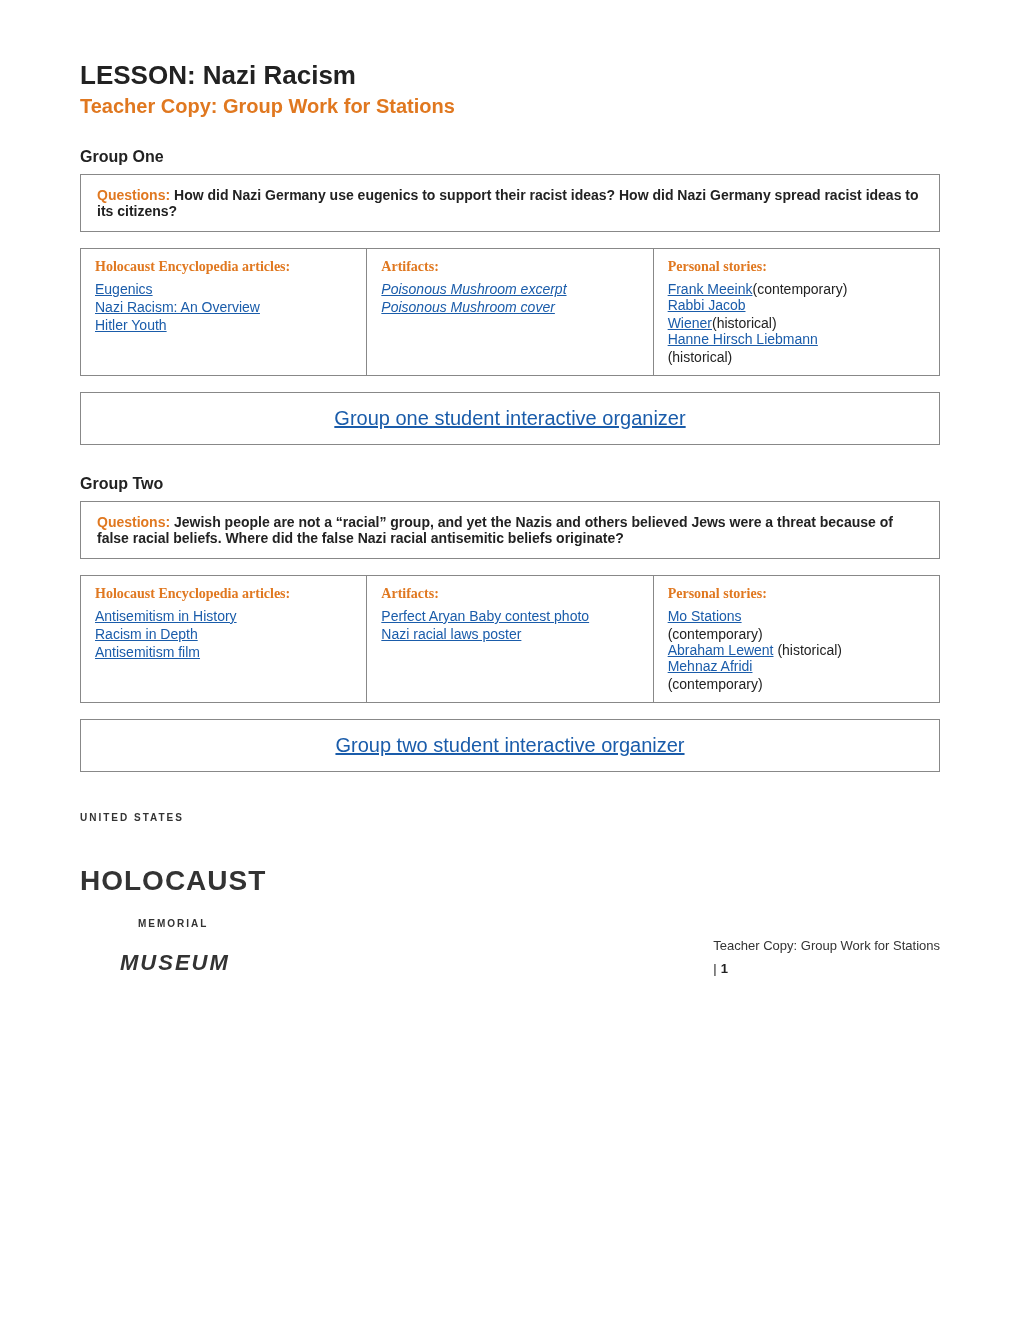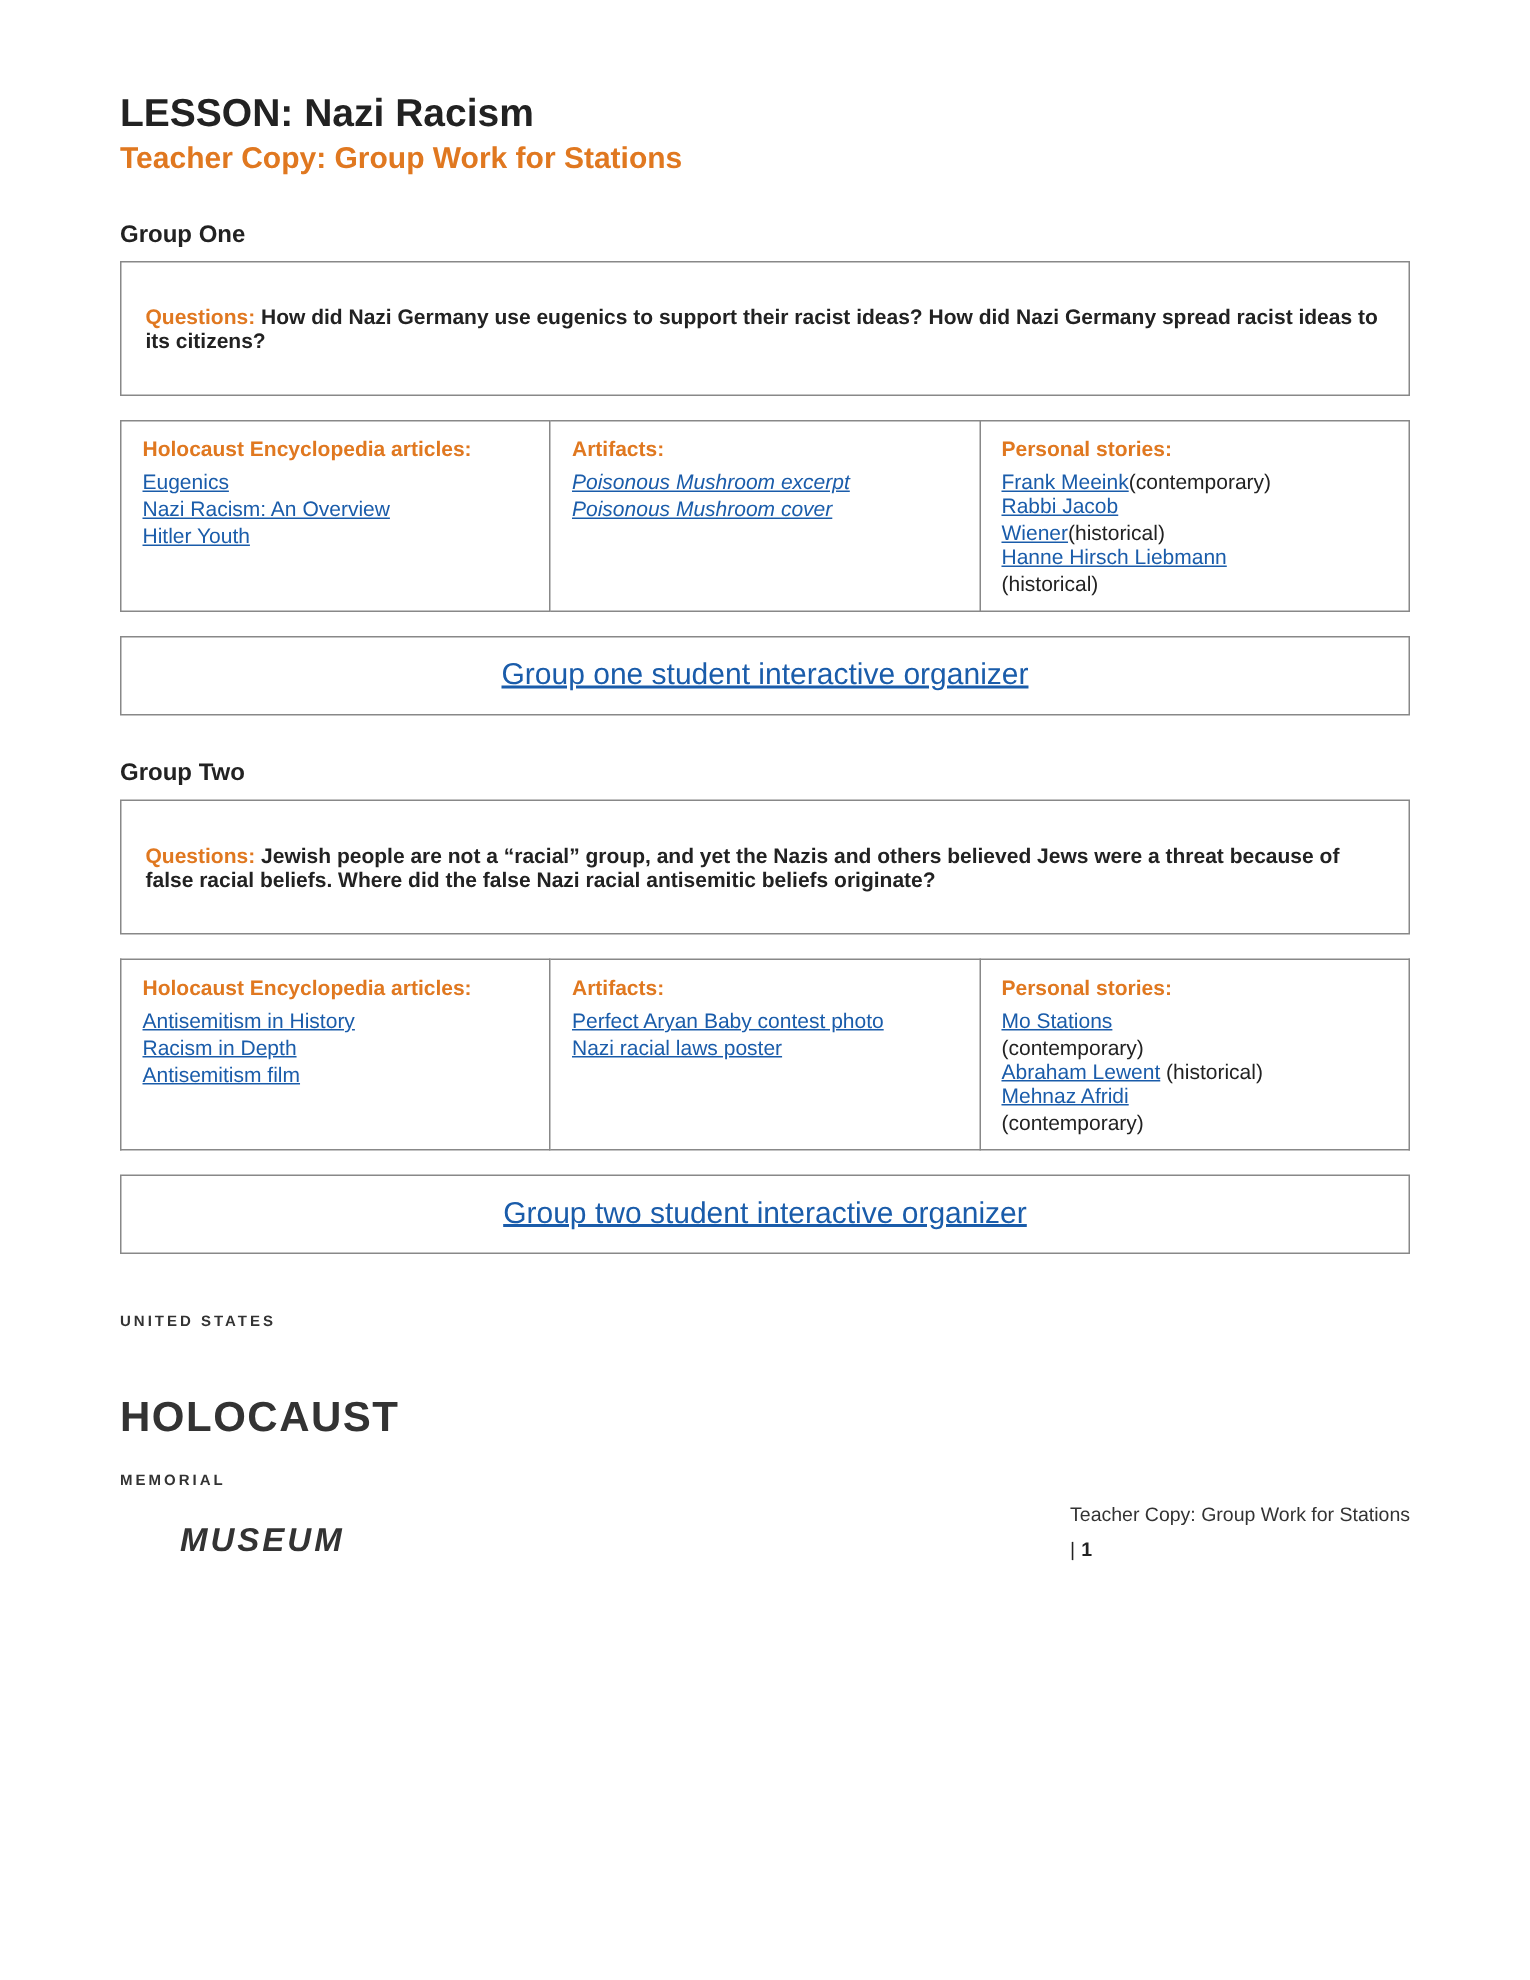--- a/index.html
+++ b/index.html
@@ -23,21 +23,21 @@
       font-weight: bold;
       margin-bottom: 30px;
     }
     .group-heading {
       font-size: 16px;
       font-weight: bold;
       margin-bottom: 8px;
     }
     .question-box {
       border: 1.5px solid #888;
-      padding: 28px 16px;
+      padding: 12px 16px;
       margin-bottom: 16px;
     }
     .question-label {
       color: #e07820;
       font-weight: bold;
     }
     .question-text {
       font-weight: bold;
     }
     .resources-table {
@@ -49,20 +49,21 @@
     .resources-table td {
       border: 1.5px solid #888;
       padding: 10px 14px;
       vertical-align: top;
       width: 33.33%;
     }
     .col-header {
       color: #e07820;
       font-weight: bold;
       margin-bottom: 6px;
+      font-family: Liberation Serif, serif;
     }
     .link {
       color: #1a5caa;
       text-decoration: underline;
       cursor: pointer;
       display: block;
       margin-bottom: 2px;
     }
     .link-italic {
       font-style: italic;
@@ -105,20 +106,21 @@
       font-weight: 900;
       color: #333;
       letter-spacing: 1px;
       margin-top: 20px;
     }
     .logo-memorial {
       font-size: 10px;
       font-weight: bold;
       letter-spacing: 2px;
       color: #333;
+      text-align: center;
     }
     .logo-museum {
       font-size: 22px;
       font-weight: 900;
       color: #333;
       letter-spacing: 2px;
       padding-left: 40px;
       font-style: italic;
     }
     .footer-right {

